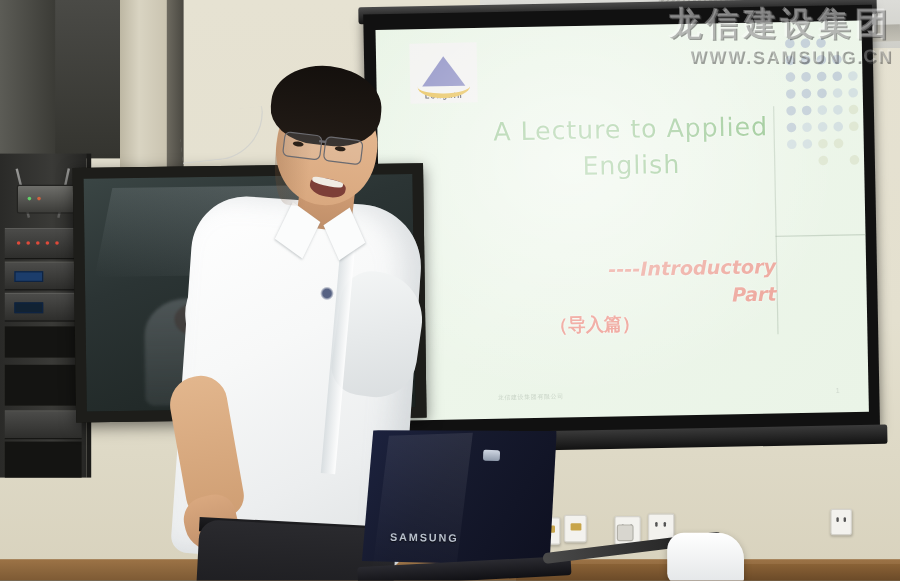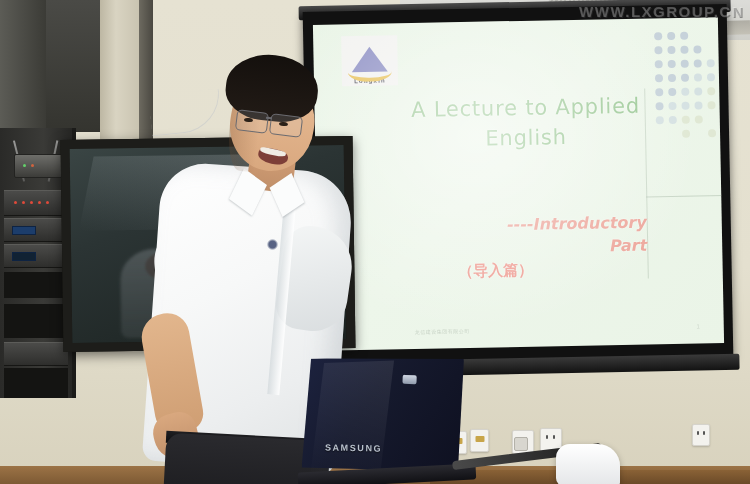--- a/index.html
+++ b/index.html
@@ -595,16 +595,17 @@
     <div class="laptop-sheen"></div>
     <div class="laptop-badge"></div>
     <div class="laptop-brand">SAMSUNG</div>
     <div class="laptop-base"></div>
   </div>
   <div class="cable"></div>
   <div class="mic-boom"></div>
   <div class="tissue"></div>
 
   <div class="wm">
-    <div class="wm-url">WWW.LXGROUP.CN</div>
+    <div class="wm-cn">龙信建设集团</div>
+    <div class="wm-url">WWW.SAMSUNG.CN</div>
   </div>
 
 </div>
 
 </body></html>

